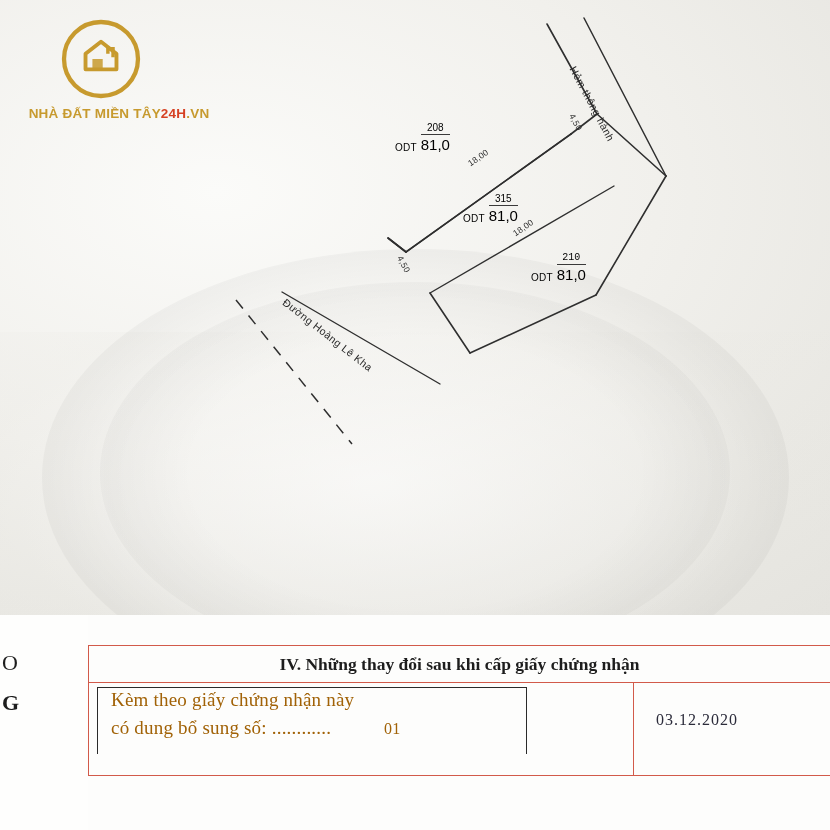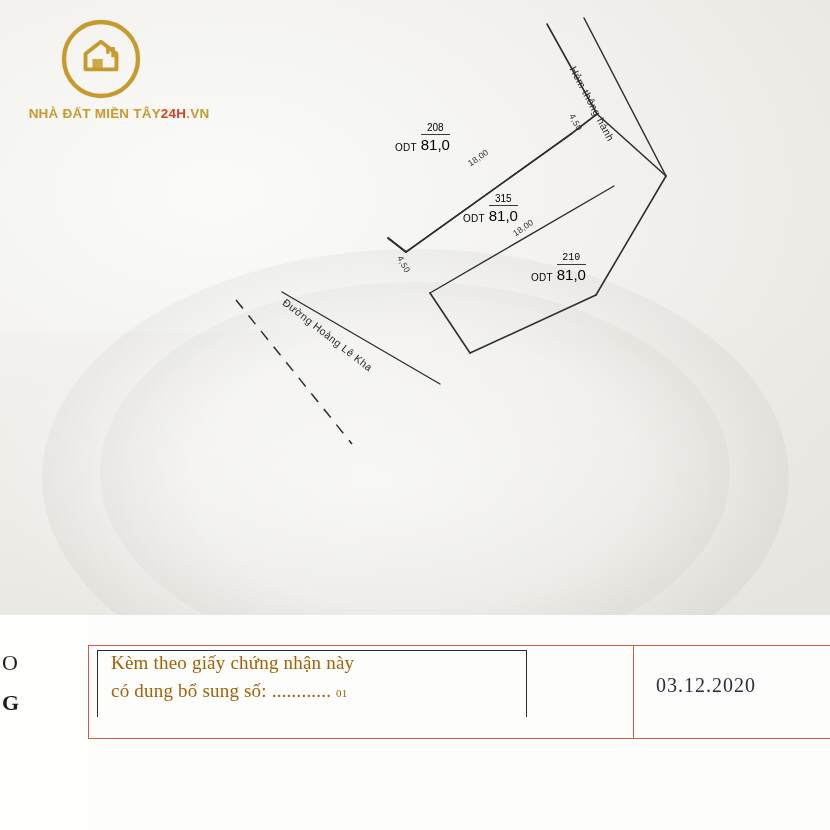--- a/index.html
+++ b/index.html
@@ -212,21 +212,21 @@
     border-left: 1.5px solid #2a2a2a;
     border-right: 1.5px solid #2a2a2a;
     border-top: 1.5px solid #2a2a2a;
     border-bottom: none;
   }
   .hand-date {
     position: absolute;
     left: 22px;
     top: 28px;
     font-family: "Liberation Serif", serif;
-    font-size: 20px;
+    font-size: 16px;
     color: #2b2b3a;
     letter-spacing: 1px;
   }
   .edge-mark {
     position: absolute;
     font-family: "Liberation Serif", serif;
     color: #1d1d1d;
   }
 </style>
 </head>
@@ -320,27 +320,30 @@
   <div class="edge-mark" style="left:2px; top:690px; font-size:22px; font-weight:bold;">G</div>
 
   <div id="table-wrap">
     <table class="doc-table">
       <colgroup>
         <col style="width:545px;">
         <col style="width:197px;">
       </colgroup>
       <tbody>
         <tr>
+          <td colspan="2" class="th-main">IV. Những thay đổi sau khi cấp giấy chứng nhận</td>
+        </tr>
+        <tr>
           <td class="cell-body">
             <div class="hand-box"></div>
             <div class="hand-note">
               <div>Kèm theo giấy chứng nhận này</div>
               <div>
                 <span>có dung bổ sung số: ............</span>
-                <span style="font-size:11px;">01</span>
+                <span style="font-size:16px;margin-left:48px;">01</span>
               </div>
             </div>
           </td>
           <td class="cell-body">
             <div class="hand-date">03.12.2020</div>
           </td>
         </tr>
       </tbody>
     </table>
   </div>

